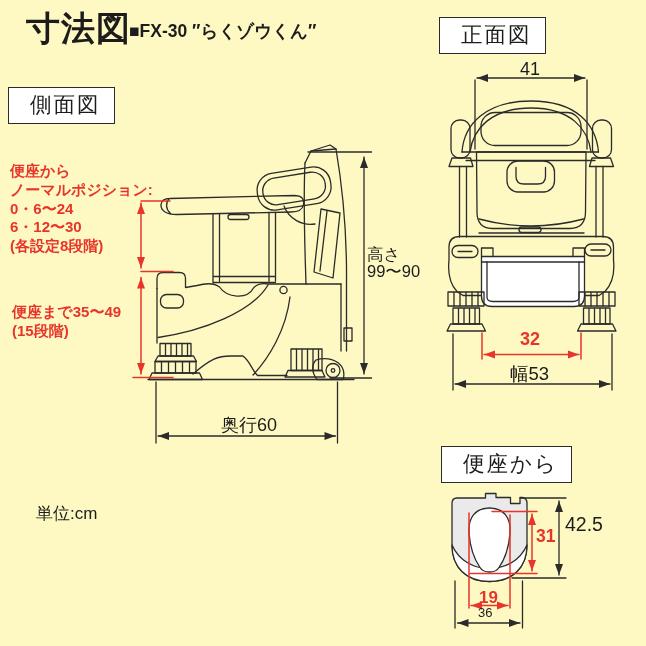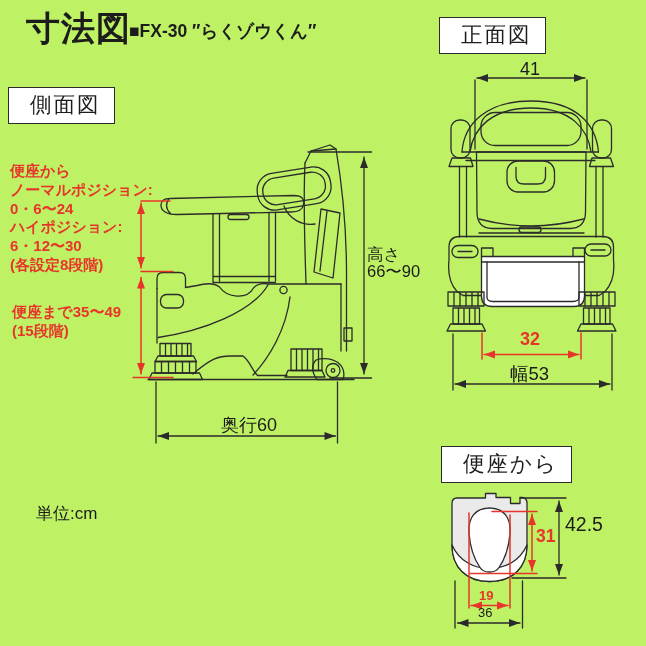--- a/index.html
+++ b/index.html
@@ -1,17 +1,17 @@
 <!DOCTYPE html>
 <html><head>
 <meta charset="utf-8">
 <style>
   html,body{margin:0;padding:0;background:#fff;}
   #canvas{
-    position:relative;width:646px;height:646px;background:#bef264;overflow:hidden;
+    position:relative;width:646px;height:646px;background:#fef9c3;overflow:hidden;
     font-family:"Liberation Sans","DejaVu Sans",sans-serif;color:#1c1c1c;
   }
   #canvas .txt{position:absolute;white-space:nowrap;}
   .page-title{font-size:34px;font-weight:800;letter-spacing:1px;}
   .product{font-size:17.5px;font-weight:700;}
   .view-label{
     position:absolute;border:1.7px solid #2b2b2b;padding:2px 13px 4px 21px;
     font-size:21.5px;letter-spacing:2px;background:#fff;
   }
   .red{color:#e8352b;}
@@ -184,42 +184,41 @@
 
   <div class="txt page-title" style="left:26px;top:6px;">寸法図</div>
   <div class="txt product" style="left:129px;top:19px;">■FX-30 ″らくゾウくん″</div>
 
   <div class="view-label" style="left:8px;top:87px;">側面図</div>
 
   <div class="txt note red" style="left:10px;top:162px;">
     <span style="display:block">便座から</span>
     <span style="display:block">ノーマルポジション:</span>
     <span style="display:block">0・6〜24</span>
-    <span style="display:block">ハイポジション:</span>
     <span style="display:block">6・12〜30</span>
     <span style="display:block">(各設定8段階)</span>
   </div>
 
   <div class="txt note red" style="left:12px;top:303px;">
     <span style="display:block">便座まで35〜49</span>
     <span style="display:block">(15段階)</span>
   </div>
 
   <div class="txt stack" style="left:367px;top:246px;">
     <span>高さ</span>
-    <span>66〜90</span>
+    <span>99〜90</span>
   </div>
 
   <div class="txt dim" style="left:221px;top:413px;">奥行60</div>
   <div class="txt" style="left:36px;top:502px;font-size:17px;">単位:cm</div>
 
   <div class="view-label" style="left:439px;top:17px;">正面図</div>
   <div class="txt dim" style="left:520px;top:59px;">41</div>
   <div class="txt dim-red red" style="left:520px;top:329px;">32</div>
   <div class="txt dim" style="left:510px;top:361px;font-size:18.5px;">幅53</div>
 
   <div class="view-label" style="left:441px;top:446px;">便座から</div>
   <div class="txt dim-red red" style="left:536px;top:526px;font-size:17.5px;">31</div>
   <div class="txt dim" style="left:565px;top:513px;font-size:19.5px;">42.5</div>
-  <div class="txt dim-red red" style="left:479px;top:588px;font-size:13px;">19</div>
+  <div class="txt dim-red red" style="left:479px;top:588px;font-size:17px;">19</div>
   <div class="txt dim" style="left:478px;top:605px;font-size:13px;">36</div>
 
 </div>
 
 </body></html>

